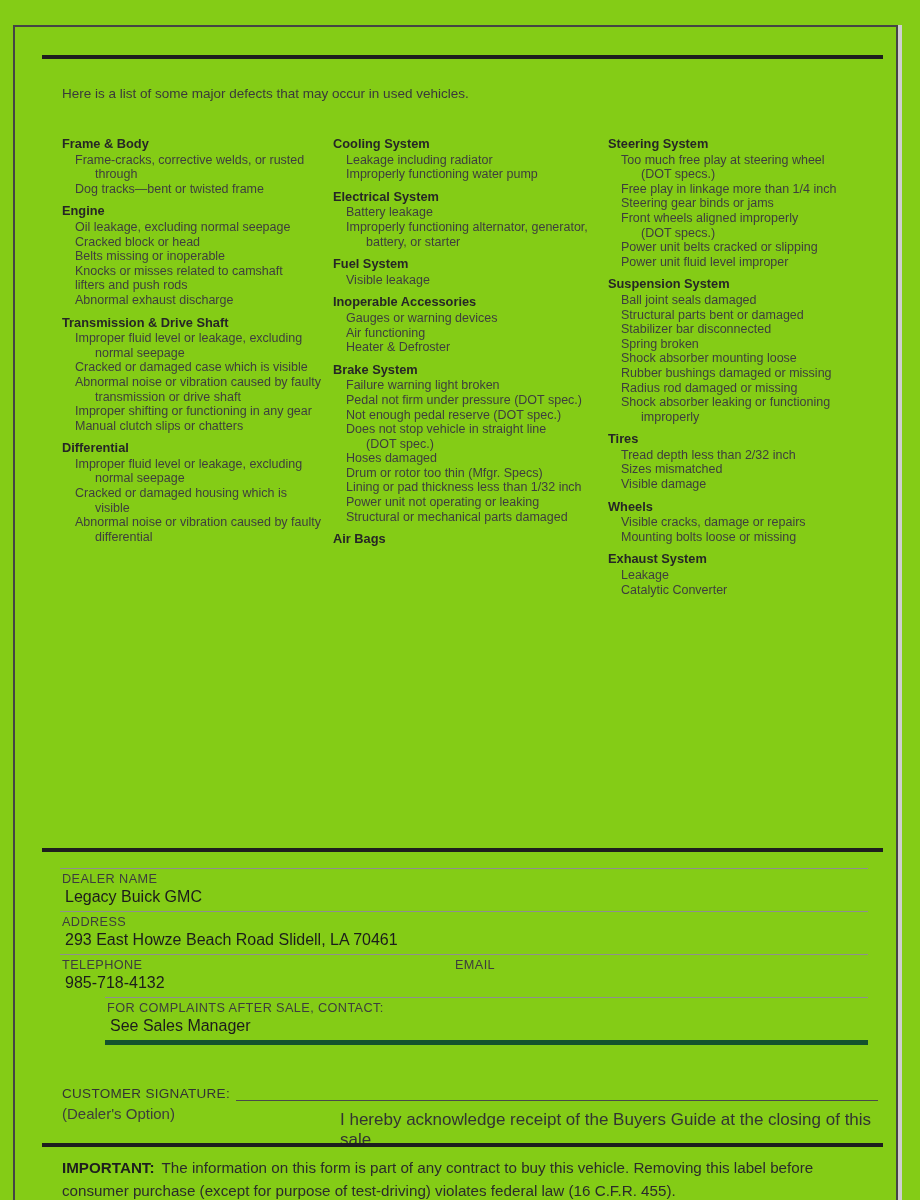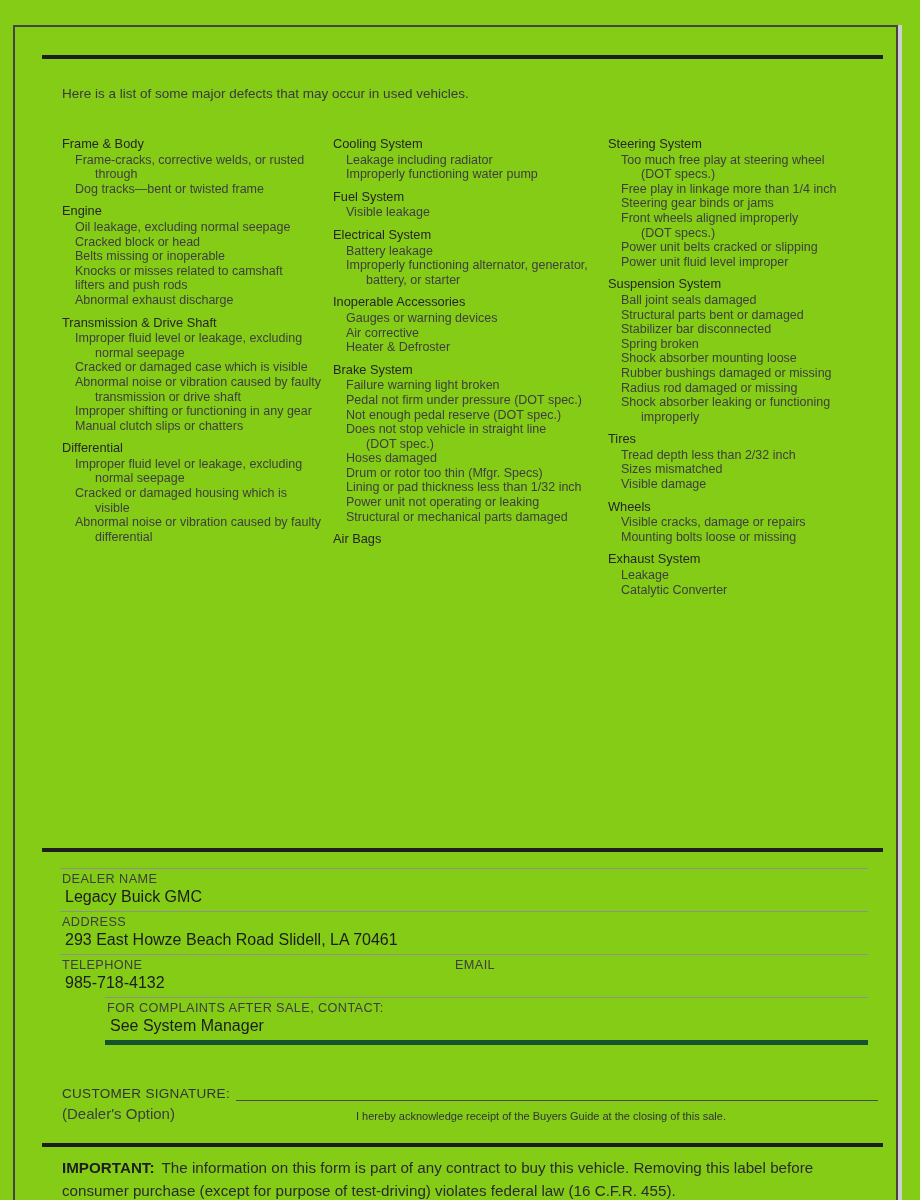--- a/index.html
+++ b/index.html
@@ -23,21 +23,21 @@
     position:absolute; left:62px; top:86px;
     font-size:13.5px; color:#3a3a3a;
   }
 
   .col { position:absolute; top:137px; font-size:12.5px; line-height:14.6px; color:#3e3e3e; }
   #col-0 { left:62px;  width:278px; }
   #col-1 { left:333px; width:274px; }
   #col-2 { left:608px; width:290px; }
 
   .section-title {
-    font-weight:normal; font-size:12.8px; color:#262626;
+    font-weight:bold; font-size:12.8px; color:#262626;
     margin:8px 0 1px 0;
   }
   .section:first-child .section-title { margin-top:0; }
   .item {
     padding-left:33px; text-indent:-20px; white-space:pre-line;
   }
 
   #dealer-fields { position:absolute; left:60px; top:868px; width:808px; }
   .field { position:relative; border-top:1px solid #8f8f8f; }
   .field:last-child { border-bottom:5px solid #14532d;margin-left:45px; }
@@ -47,21 +47,21 @@
   .secondary-label { position:absolute; left:395px; top:3px; padding:0; }
   .field-value {
     font-size:16px; color:#1c1c1c; padding:2px 0 5px 5px;
   }
 
   #signature { position:absolute; left:62px; top:1086px; width:816px; }
   .sig-row { display:flex; align-items:flex-end; }
   .sig-label { font-size:13.5px; color:#333333; white-space:nowrap; letter-spacing:0.3px; }
   .sig-line { flex:1; border-bottom:1.5px solid #4a4a4a; margin-left:6px; height:14px; }
   .sig-sub { font-size:15px; color:#3d3d3d; margin-top:4px; }
-  .sig-ack { position:absolute; left:278px; top:24px; font-size:11px; color:#333333;margin-left:16px; }
+  .sig-ack { position:absolute; left:278px; top:24px; font-size:17px; color:#333333; }
 
   #important {
     position:absolute; left:62px; top:1156px; width:818px;
     font-size:15.2px; line-height:23px; color:#2b2b2b;
   }
   .imp-label { font-weight:bold; margin-right:7px; color:#1e1e1e; }
 </style>
 </head>
 <body>
 
@@ -110,33 +110,33 @@
 differential</div>
         </div>
       </div>
       <div class="col" id="col-1">
         <div class="section">
           <div class="section-title">Cooling System</div>
           <div class="item">Leakage including radiator</div>
           <div class="item">Improperly functioning water pump</div>
         </div>
         <div class="section">
-          <div class="section-title">Fuel System</div>
-          <div class="item">Visible leakage</div>
-        </div>
-        <div class="section">
           <div class="section-title">Electrical System</div>
           <div class="item">Battery leakage</div>
           <div class="item">Improperly functioning alternator, generator,
 battery, or starter</div>
         </div>
         <div class="section">
+          <div class="section-title">Fuel System</div>
+          <div class="item">Visible leakage</div>
+        </div>
+        <div class="section">
           <div class="section-title">Inoperable Accessories</div>
           <div class="item">Gauges or warning devices</div>
-          <div class="item">Air corrective</div>
+          <div class="item">Air functioning</div>
           <div class="item">Heater &amp; Defroster</div>
         </div>
         <div class="section">
           <div class="section-title">Brake System</div>
           <div class="item">Failure warning light broken</div>
           <div class="item">Pedal not firm under pressure (DOT spec.)</div>
           <div class="item">Not enough pedal reserve (DOT spec.)</div>
           <div class="item">Does not stop vehicle in straight line
 (DOT spec.)</div>
           <div class="item">Hoses damaged</div>
@@ -203,21 +203,21 @@
         <div class="field-label">ADDRESS</div>
         <div class="field-value">293 East Howze Beach Road Slidell, LA 70461</div>
       </div>
       <div class="field">
         <div class="field-label">TELEPHONE</div>
         <span class="field-label secondary-label">EMAIL</span>
         <div class="field-value">985-718-4132</div>
       </div>
       <div class="field">
         <div class="field-label">FOR COMPLAINTS AFTER SALE, CONTACT:</div>
-        <div class="field-value">See System Manager</div>
+        <div class="field-value">See Sales Manager</div>
       </div>
     </div>
 
   <div id="signature">
     <div class="sig-row">
       <span class="sig-label">CUSTOMER SIGNATURE:</span>
       <span class="sig-line"></span>
     </div>
     <div class="sig-sub">(Dealer's Option)</div>
     <div class="sig-ack">I hereby acknowledge receipt of the Buyers Guide at the closing of this sale.</div>

